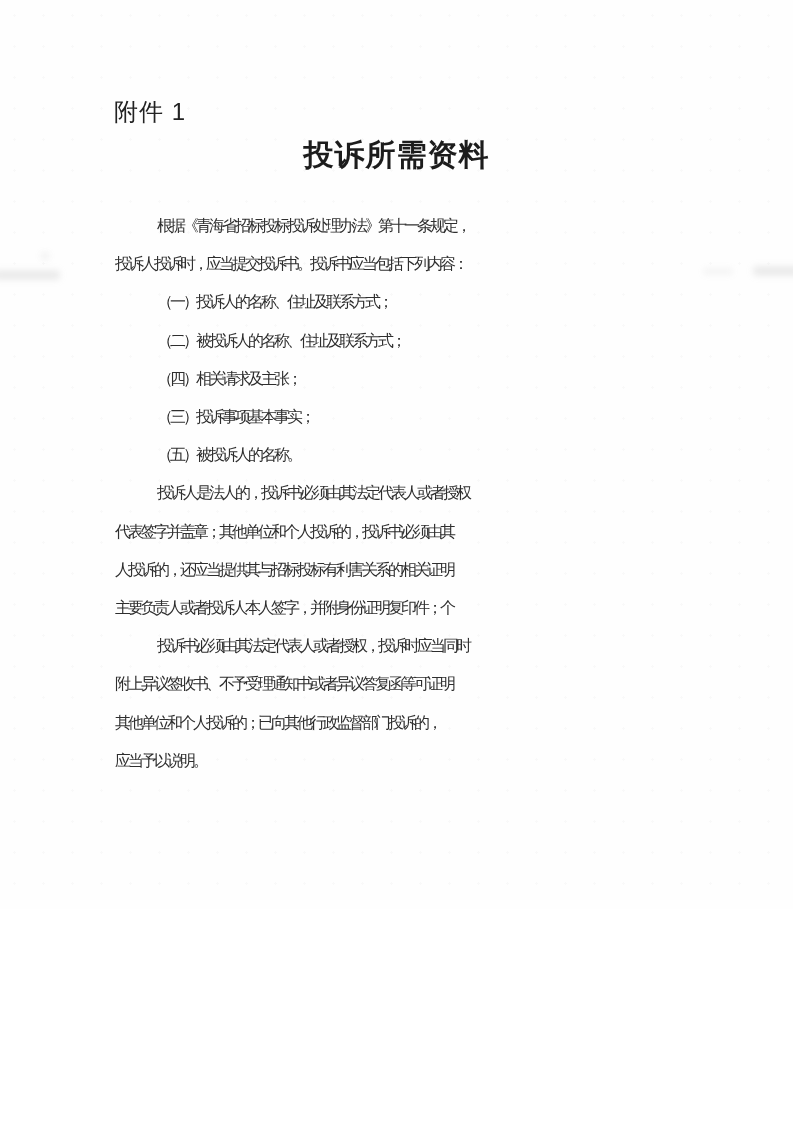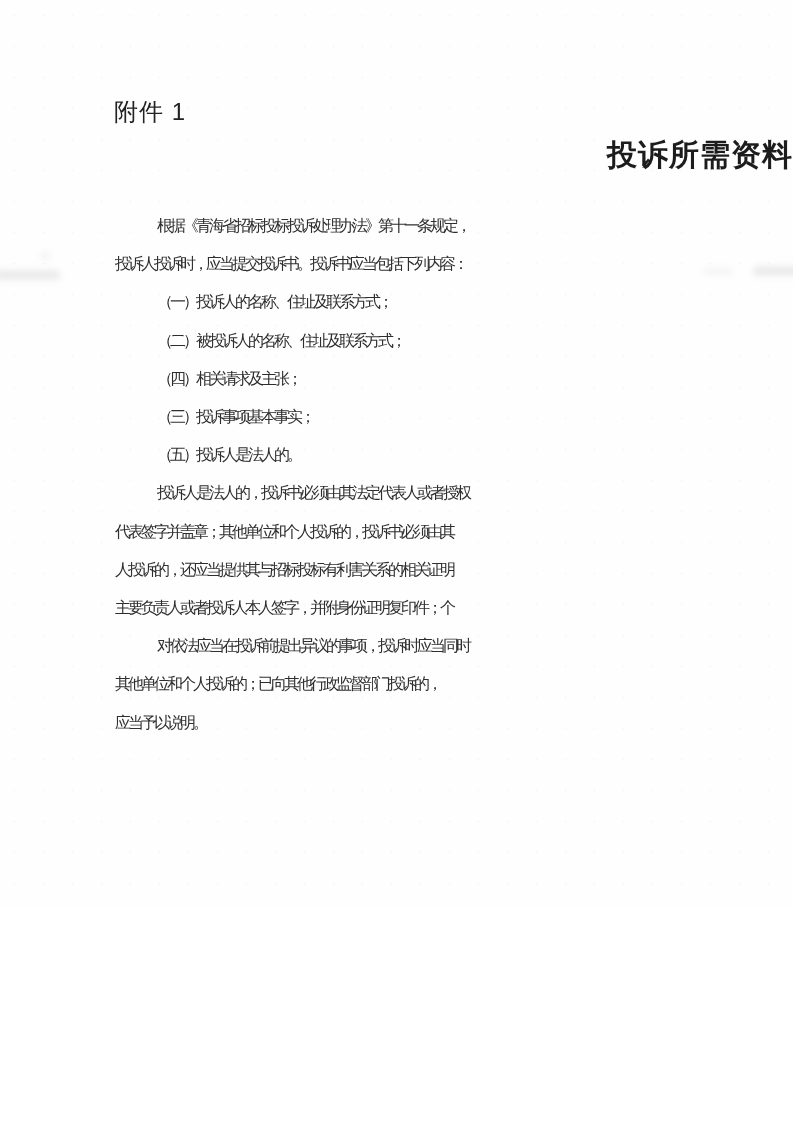--- a/index.html
+++ b/index.html
@@ -22,21 +22,21 @@
     left: 114px; top: 96px;
     font-family: "Liberation Sans", "DejaVu Sans", sans-serif;
     font-size: 24px;
     color: #222222;
     letter-spacing: 1px;
     white-space: nowrap;
   }
   .doc-title {
     position: absolute;
     left: 0; top: 135px; width: 100%;
-    text-align: right;
+    text-align: center;
     font-family: "Liberation Serif", "DejaVu Serif", serif;
     font-weight: 700;
     font-size: 30px;
     color: #1c1c1c;
     letter-spacing: 1px;
     white-space: nowrap;
   }
   .textblock {
     position: absolute;
     left: 115px; top: 207px;
@@ -76,32 +76,33 @@
     <div>
       <div class="line indent">根据《青海省招标投标投诉处理办法》第十一条规定，</div>
       <div class="line">投诉人投诉时，应当提交投诉书。投诉书应当包括下列内容：</div>
     </div>
 
     <div>
       <div class="line indent">（一）投诉人的名称、住址及联系方式；</div>
       <div class="line indent">（二）被投诉人的名称、住址及联系方式；</div>
       <div class="line indent">（四）相关请求及主张；</div>
       <div class="line indent">（三）投诉事项基本事实；</div>
-      <div class="line indent">（五）投诉人是法人的。</div>
+      <div class="line indent">（五）被投诉人的名称。</div>
     </div>
 
     <div>
       <div class="line indent">投诉人是法人的，投诉书必须由其法定代表人或者授权</div>
       <div class="line">代表签字并盖章；其他单位和个人投诉的，投诉书必须由其</div>
       <div class="line">人投诉的，还应当提供其与招标投标有利害关系的相关证明</div>
       <div class="line">主要负责人或者投诉人本人签字，并附身份证明复印件；个</div>
     </div>
 
     <div>
-      <div class="line indent">对依法应当在投诉前提出异议的事项，投诉时应当同时</div>
+      <div class="line indent">投诉书必须由其法定代表人或者授权，投诉时应当同时</div>
+      <div class="line">附上异议签收书、不予受理通知书或者异议答复函等可证明</div>
       <div class="line">其他单位和个人投诉的；已向其他行政监督部门投诉的，</div>
       <div class="line">应当予以说明。</div>
     </div>
 
   </div>
 
   <div class="smudge smudge-left"></div>
   <div class="smudge smudge-left2"></div>
   <div class="smudge smudge-right"></div>
   <div class="smudge smudge-right2"></div>

